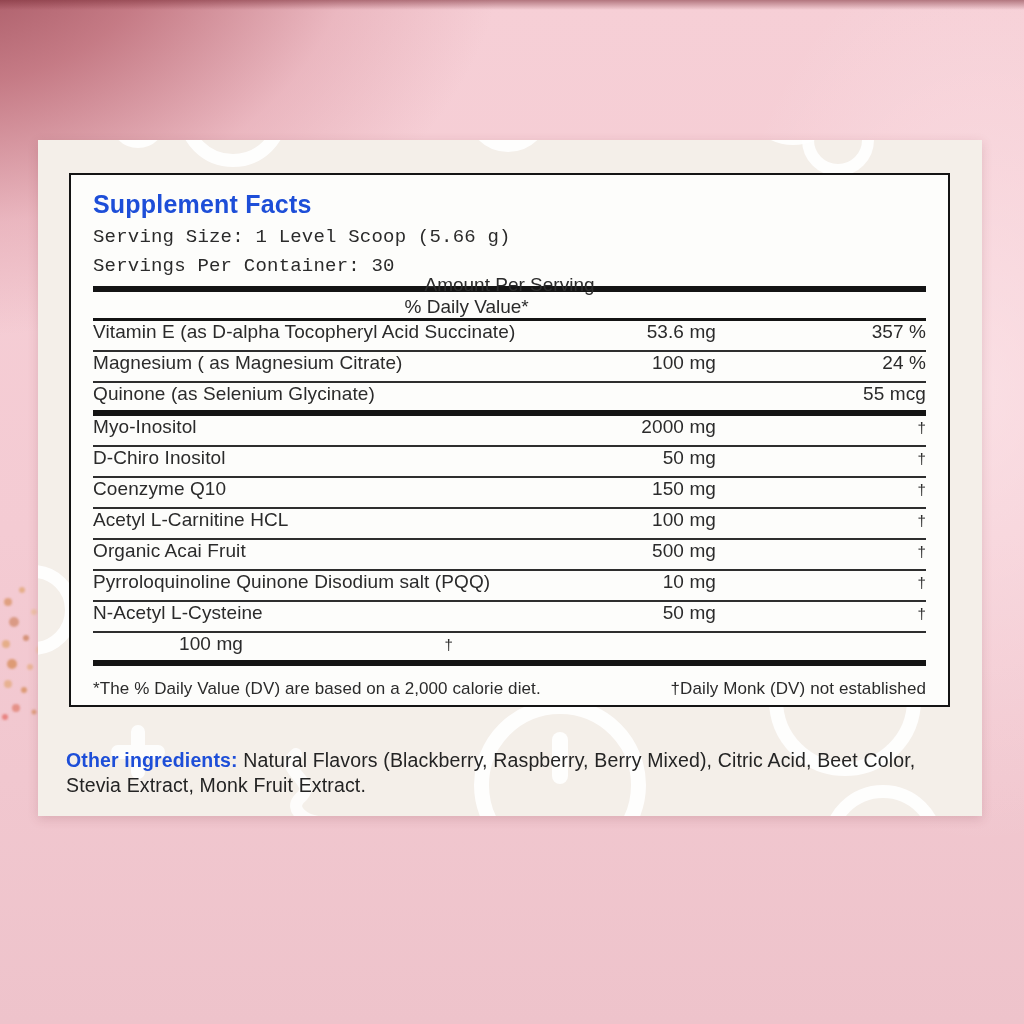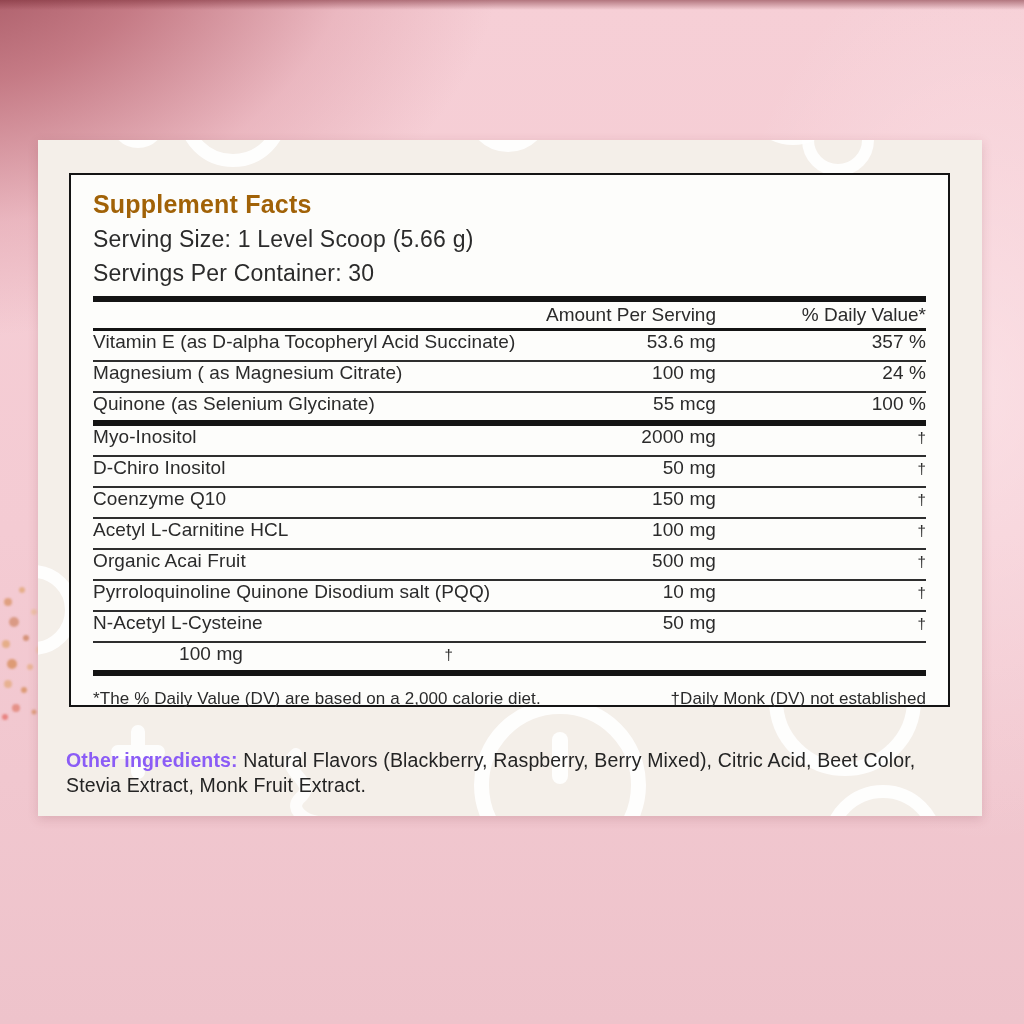--- a/index.html
+++ b/index.html
@@ -56,40 +56,40 @@
   .plus .ph{left:0;top:20px;width:54px;height:14px;}
   .squiggle{position:absolute;left:228px;top:608px;opacity:.9;}
 
   
   .facts{
     position:absolute;left:31px;top:33px;width:881px;height:534px;
     background:var(--table-white);
     border:2px solid var(--rule-black);
     padding:0 22px;
   }
-  .ft-title{font-size:25px;font-weight:bold;color:#a16207;margin-top:15px;letter-spacing:.2px;}
-  .ft-serv{font-size:23px;margin-top:7px;letter-spacing:.2px;}
+  .ft-title{font-size:25px;font-weight:bold;color:#1d4ed8;margin-top:15px;letter-spacing:.2px;}
+  .ft-serv{font-size:19px;margin-top:7px;letter-spacing:.2px;font-family:Liberation Mono, monospace;}
   .bar{height:6px;background:var(--rule-black);}
   .bar-top{margin-top:9px;}
-  .hdr{display:flex;justify-content:flex-end;align-items:center;height:29px;border-bottom:3px solid var(--rule-black);font-size:19px;white-space:nowrap;}
-  .hdr .h-dv{width:210px;text-align:right;}
+  .hdr{display:flex;justify-content:flex-end;align-items:center;height:29px;border-bottom:3px solid var(--rule-black);font-size:19px;white-space:nowrap;flex-direction:column;}
+  .hdr .h-dv{width:210px;text-align:left;}
   .row{display:flex;height:31px;border-bottom:2px solid #2e2e2e;font-size:19px;letter-spacing:.1px;}
   .row .nm{flex:1;white-space:nowrap;}
   .row .amt{width:150px;text-align:right;white-space:nowrap;}
   .row .dv{width:210px;text-align:right;white-space:nowrap;}
   .row.group-end{border-bottom:6px solid var(--rule-black);height:33px;}
   .row .dv.dag{font-size:15px;align-self:flex-start;padding-top:3px;}
   .foot{display:flex;justify-content:space-between;font-size:17px;margin-top:13px;letter-spacing:.1px;}
 
   
   .other{
     position:absolute;left:28px;top:608px;width:890px;
     font-size:19.5px;line-height:25px;letter-spacing:.15px;color:#242424;
   }
-  .other b{color:#8b5cf6;}
+  .other b{color:#1d4ed8;}
 </style>
 </head>
 <body>
 
 <svg class="powder" width="118" height="150" viewBox="0 0 118 150">
   <g filter="url(#blur1)">
     <circle cx="8" cy="30" r="4" fill="#d78f5e" opacity=".7"></circle>
     <circle cx="22" cy="18" r="3" fill="#e2a878" opacity=".8"></circle>
     <circle cx="14" cy="50" r="5" fill="#c97b52" opacity=".6"></circle>
     <circle cx="34" cy="40" r="3" fill="#eec0a0" opacity=".8"></circle>
@@ -156,21 +156,20 @@
       <span class="dv">357 %</span>
     </div>
     <div class="row">
       <span class="nm">Magnesium ( as Magnesium Citrate)</span>
       <span class="amt">100 mg</span>
       <span class="dv">24 %</span>
     </div>
     <div class="row group-end">
       <span class="nm">Quinone (as Selenium Glycinate)</span>
       <span class="amt">55 mcg</span>
-      <span class="dv">100 %</span>
     </div>
     <div class="row">
       <span class="nm">Myo-Inositol</span>
       <span class="amt">2000 mg</span>
       <span class="dv dag">†</span>
     </div>
     <div class="row">
       <span class="nm">D-Chiro Inositol</span>
       <span class="amt">50 mg</span>
       <span class="dv dag">†</span>

